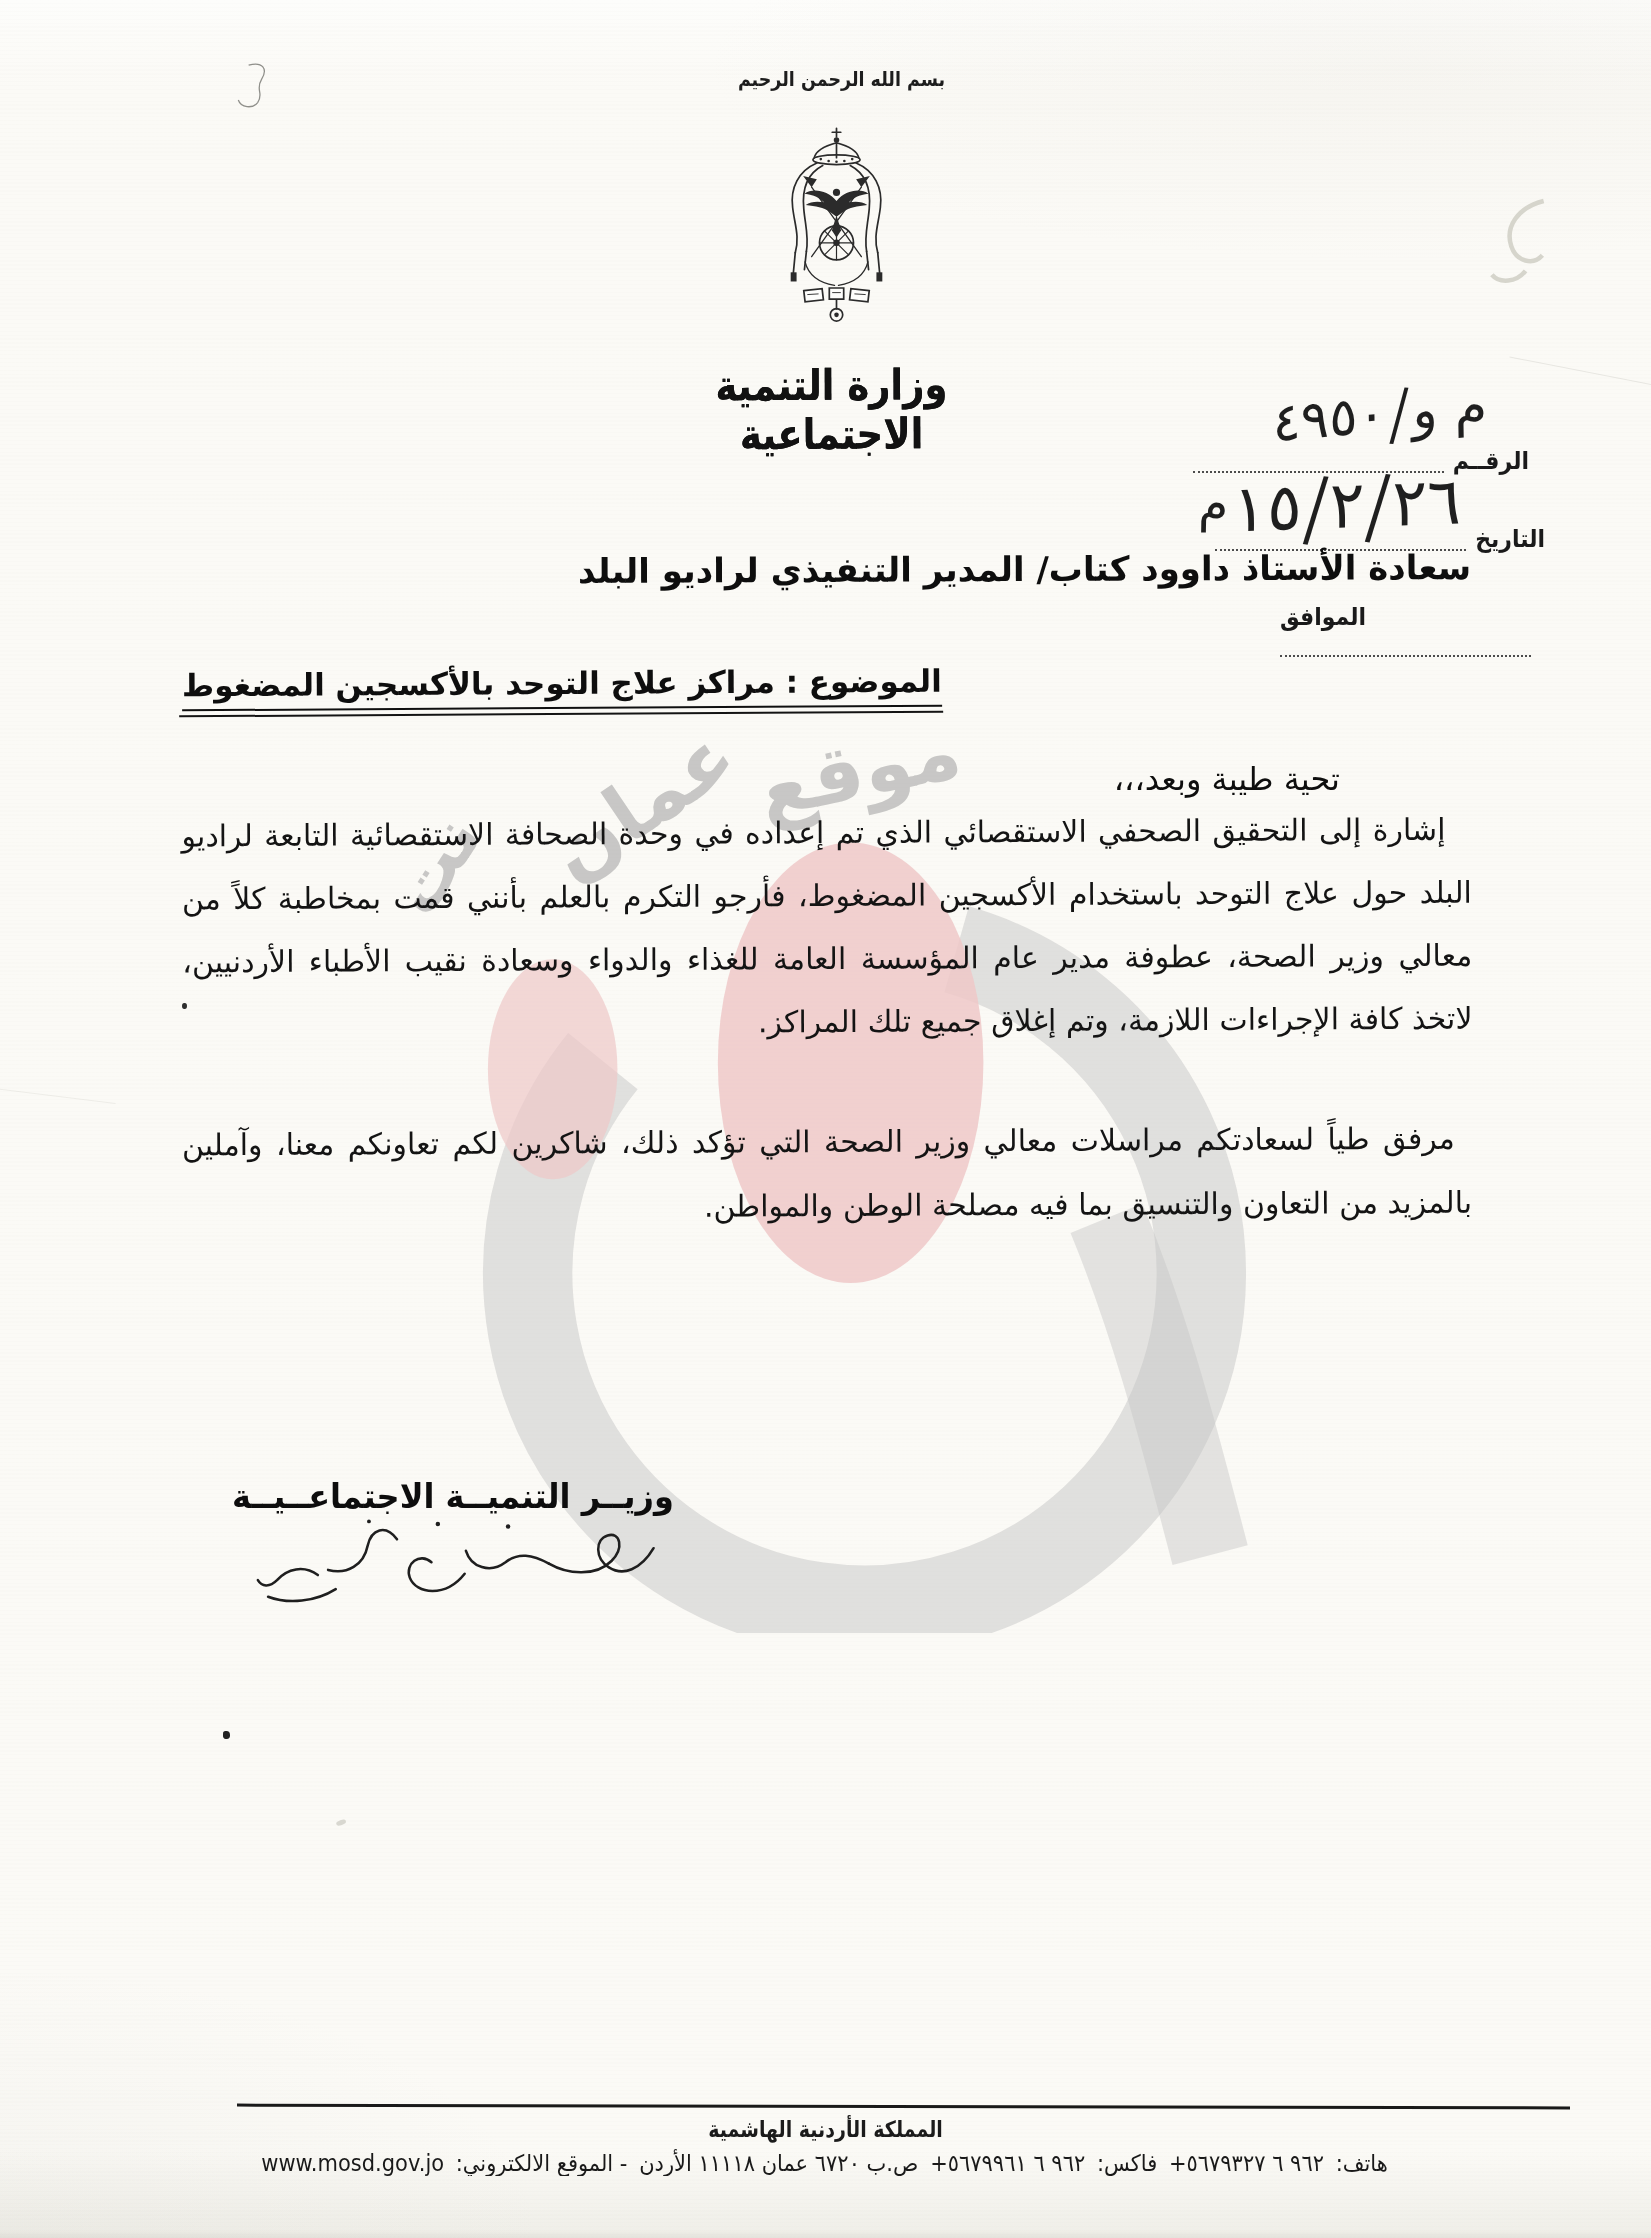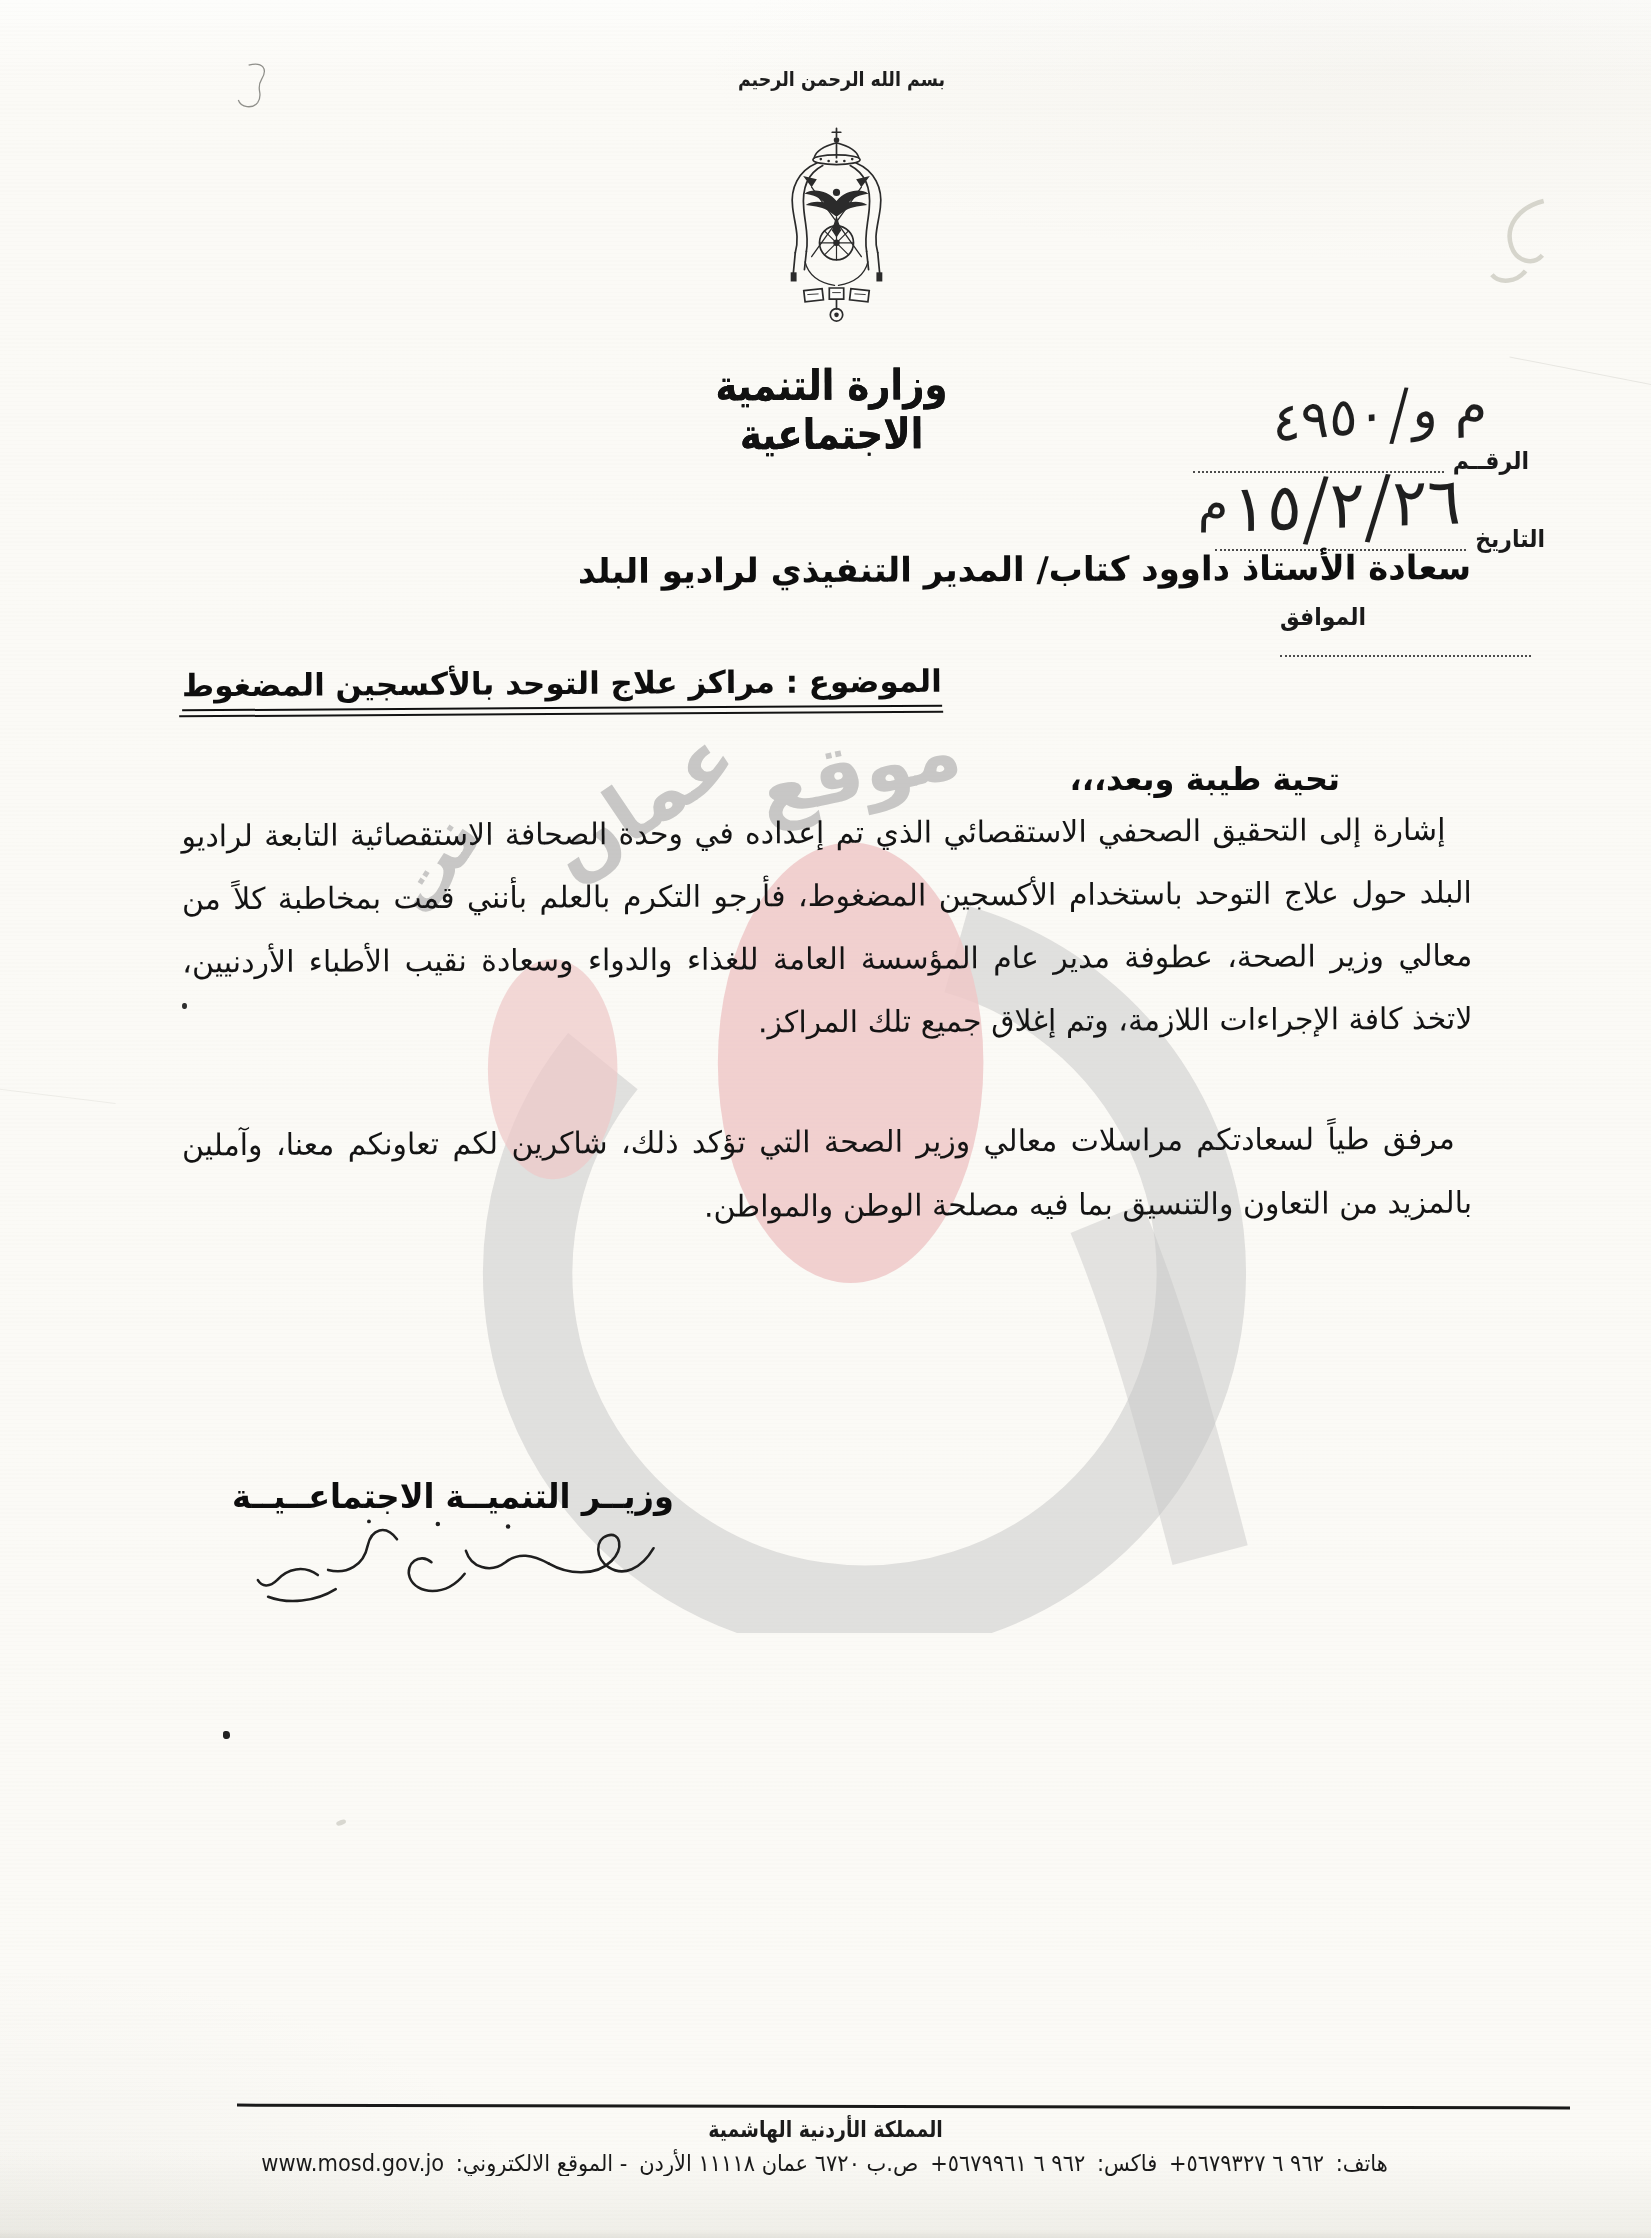--- a/index.html
+++ b/index.html
@@ -41,21 +41,21 @@
   .hand .slash{display:inline-block;transform:scaleY(1.45) rotate(6deg);font-size:.9em;}
   .hand .era{font-size:.75em;transform:translateY(-11.7px);}
 
   
   .addressee{right:180px;top:549px;font-size:34px;font-weight:bold;color:#0e0e0e;
     white-space:nowrap;transform:rotate(-.25deg);}
   .subject{left:183px;top:665px;font-size:31px;font-weight:bold;color:#0e0e0e;
     white-space:nowrap;direction:rtl;padding-bottom:5.8px;border-bottom:2.6px solid #101010;
     transform:rotate(-.35deg);}
   .subject::after{content:"";position:absolute;left:-2.6px;right:-1.3px;bottom:-8.4px;height:1.9px;background:#141414;}
-  .greeting{right:311px;top:760px;font-size:32px;font-weight:bold;color:#0e0e0e;white-space:nowrap;}
+  .greeting{right:311px;top:760px;font-size:32px;font-weight:normal;color:#0e0e0e;white-space:nowrap;}
   .para{left:183px;width:1290px;direction:rtl;text-align:justify;
     font-size:30px;line-height:63px;color:#141414;transform:rotate(-.3deg);}
   .para1{top:801px;text-indent:26px;}
   .para2{top:1110px;text-indent:17px;line-height:64px;}
   .closing{left:570px;top:1299px;width:492px;text-align:center;font-size:32px;
     font-weight:bold;color:#0e0e0e;white-space:nowrap;}
 
   
   .sig-title{left:233px;top:1477px;font-size:32px;font-weight:bold;color:#0d0d0d;white-space:nowrap;transform:scaleY(1.05);}
   .sig-scribble{left:241px;top:1508px;width:434px;height:113px;}

